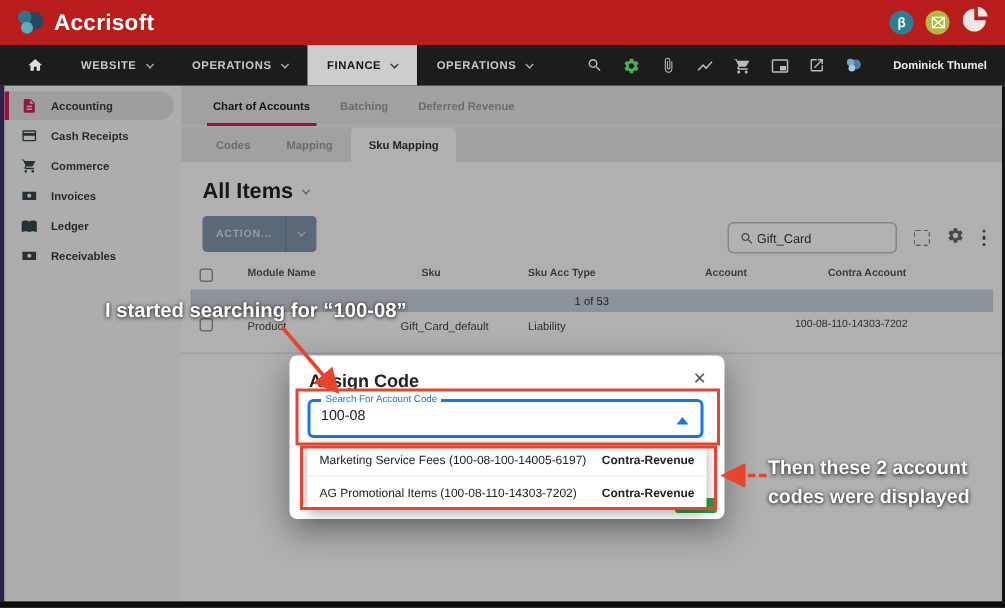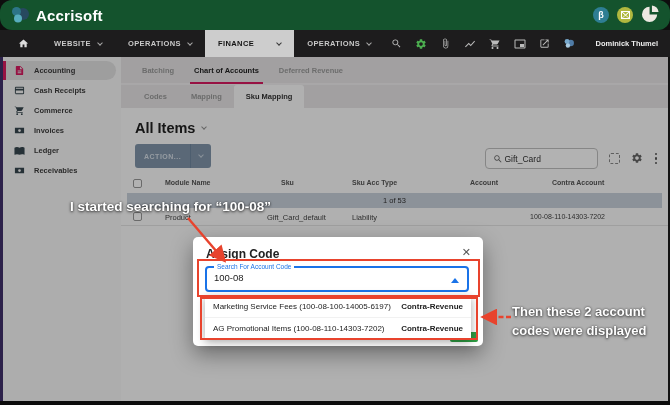--- a/index.html
+++ b/index.html
@@ -1,34 +1,34 @@
 <!DOCTYPE html>
 <html><head>
 <meta charset="utf-8">
 <style>
   * { margin:0; padding:0; box-sizing:border-box; }
   html,body { background:#111; }
   body { font-family:"Liberation Sans", sans-serif; }
   .screen { position:relative; width:670px; height:405px; background:#0e0e0e; overflow:hidden; margin:0 auto; }
 
   
-  .hdr { position:absolute; top:0; left:0; right:0; height:30px; background:#14532d; display:flex; align-items:center; padding:0 10px; z-index:4;border-radius:12px; }
+  .hdr { position:absolute; top:0; left:0; right:0; height:30px; background:#b91c1c; display:flex; align-items:center; padding:0 10px; z-index:4; }
   .hdr .logo { display:flex; align-items:center; gap:6px; }
   .hdr .app-name { color:#fff; font-size:15px; font-weight:bold; letter-spacing:.2px; }
   .hdr .spacer { flex:1; }
   .hdr .badge { width:16px; height:16px; border-radius:50%; display:flex; align-items:center; justify-content:center; margin-left:8px; }
   .badge-beta { background:#2e7e93; color:#fff; font-size:9px; font-weight:bold; }
   .badge-mail { background:#b0b83f; }
   .pie-wrap { margin-left:8px; }
 
   
   .nav { position:absolute; top:30px; left:0; right:0; height:27px; background:#1d1c1d; display:flex; align-items:center; color:#c9c9c9; z-index:4; }
   .nav-home { padding:0 12px 0 18px; display:flex; align-items:center; }
   .nav-item { height:27px; display:flex; align-items:center; padding:0 13px; font-size:7.5px; font-weight:bold; letter-spacing:.4px; cursor:pointer; }
-  .nav-item.active { background:#cdcdcd; color:#141414;gap:16px; }
+  .nav-item.active { background:#cdcdcd; color:#141414; }
   .chev { width:4px; height:4px; border-right:1.4px solid currentColor; border-bottom:1.4px solid currentColor; transform:rotate(45deg); display:inline-block; margin-left:7px; margin-bottom:2px; opacity:.8; }
   .nav-right { margin-left:auto; display:flex; align-items:center; gap:13px; padding-right:12px; }
   .nav-ic { display:flex; align-items:center; }
   .nav-user { display:flex; align-items:center; gap:20px; color:#eee; font-size:7.5px; font-weight:bold; }
 
   
   .content { position:absolute; top:57px; left:0; right:0; bottom:4px; background:#f1f0f1; }
   .edge-left { position:absolute; left:0; top:0; bottom:0; width:3px; background:#40306a; }
   .edge-right { position:absolute; right:0; top:0; bottom:0; width:2px; background:#1c1c1c; }
   .edge-bottom { position:absolute; left:0; right:0; bottom:0; height:4px; background:#0c0c0c; z-index:30; }
@@ -62,21 +62,21 @@
   .search-box { width:113px; height:21px; border:1px solid #c0c0c0; border-radius:4px; background:#fff; display:flex; align-items:center; padding:0 7px; gap:2px; }
   .search-input { border:none; outline:none; background:transparent; font-family:inherit; font-size:8.5px; color:#333; width:80px; }
   .dash-box { width:11px; height:11px; border:1px dashed #888; border-radius:2px; cursor:pointer; }
   .kebab { display:flex; flex-direction:column; gap:2px; cursor:pointer; padding:1px; }
   .kebab i { width:2.5px; height:2.5px; border-radius:50%; background:#555; }
 
   .tbl-head { position:absolute; top:68px; left:0; right:0; height:16px; }
   .tbl-head span { position:absolute; font-size:7px; font-weight:bold; color:#555; top:3px; }
   .cbox { width:9px; height:9px; border:1.5px solid #999; border-radius:2px; position:absolute; left:12px; top:2px; cursor:pointer; background:#fff; }
   .tbl-page { position:absolute; top:85px; left:6px; right:6px; height:15px; background:#c9d1dc; display:flex; align-items:center; justify-content:center; font-size:7.5px; color:#333; }
-  .tbl-row { position:absolute; top:100px; left:0; right:0; height:18px; border-bottom:1px solid #e4e4e4; }
+  .tbl-row { position:absolute; top:100px; left:0; right:0; height:28px; border-bottom:1px solid #e4e4e4; }
   .tbl-row span { position:absolute; font-size:7.5px; top:5px; color:#444; }
   .tbl-row .cbox { top:4px; }
   .link { color:#1a73e8; cursor:pointer; }
 
   
   .overlay { position:absolute; top:57px; left:0; right:0; bottom:0; background:rgba(0,0,0,.3); z-index:5; }
   .modal { position:absolute; left:193px; top:237px; width:290px; height:109px; background:#fff; border-radius:5px; box-shadow:0 8px 22px rgba(0,0,0,.4); z-index:10; }
   .modal-title { position:absolute; top:10px; left:13px; font-size:12px; font-weight:bold; color:#222; }
   .modal-close { position:absolute; top:9px; right:12px; font-size:11px; color:#555; cursor:pointer; }
   .acct-field { position:absolute; left:12px; top:29px; width:264px; height:26px; border:2px solid #1a73e8; border-radius:4px; background:#fff; }
@@ -238,22 +238,22 @@
       <div class="side-item">
         <svg width="11" height="11" viewBox="0 0 24 24">
             <path fill="#37474f" fill-rule="evenodd" d="M2,6h20v12H2z M12,9a3,3 0 1,0 0,6 3,3 0 1,0 0-6z"></path>
           </svg>
         <span class="lbl">Receivables</span>
       </div>
     </div>
 
     <div class="main">
       <div class="tabrow1">
+        <span class="tab1 active">Chart of Accounts</span>
         <span class="tab1">Batching</span>
-        <span class="tab1 active">Chart of Accounts</span>
         <span class="tab1">Deferred Revenue</span>
       </div>
       <div class="tabrow2">
         <span class="tab2">Codes</span>
         <span class="tab2">Mapping</span>
         <span class="tab2 active">Sku Mapping</span>
       </div>
 
       <div class="main-body">
         <div class="page-title">

